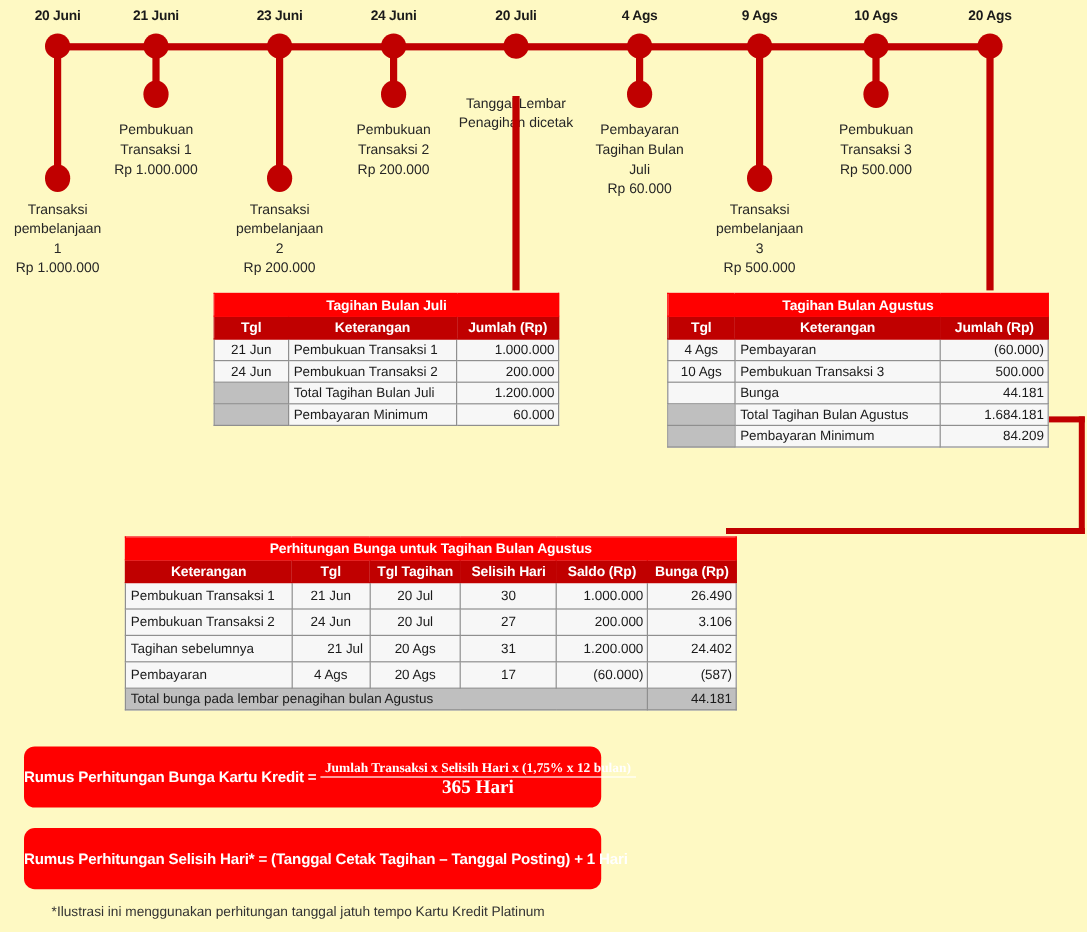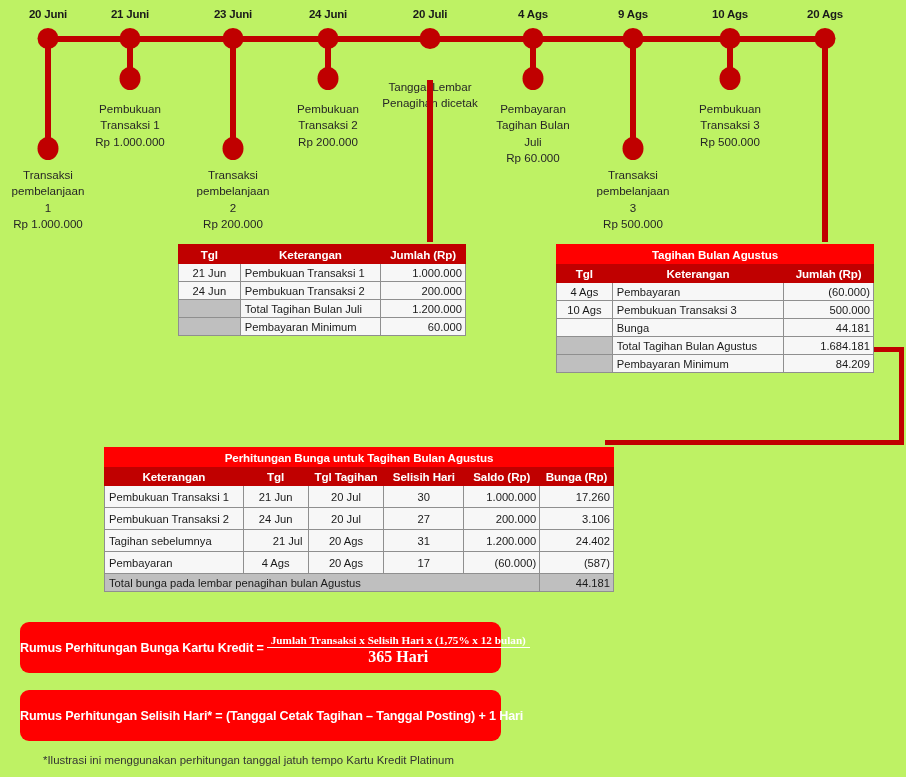--- a/index.html
+++ b/index.html
@@ -6,21 +6,21 @@
   html, body {
     margin: 0; padding: 0;
     background: #ffffff;
     font-family: "Liberation Sans", sans-serif;
   }
   #page {
     position: relative;
     width: 906px;
     height: 777px;
     overflow: hidden;
-    background: #bef264;
+    background: #fef9c3;
   }
 
   
   #timeline { position: absolute; left: 0; top: 0; width: 906px; height: 245px; }
   .tl-axis {
     position: absolute;
     left: 48px; top: 36px;
     width: 778px; height: 6px;
     background: #C00000;
   }
@@ -241,20 +241,23 @@
   <div class="conn" style="left:427px; top:80px; width:6px; height:162px;"></div>
 
   <div class="conn" style="left:822px; top:40px; width:6px; height:202px;"></div>
 
   <div class="conn" style="left:872px; top:347px; width:32px; height:5px;"></div>
   <div class="conn" style="left:899px; top:347px; width:5px; height:98px;"></div>
   <div class="conn" style="left:605px; top:440px; width:299px; height:5px;"></div>
 
   <table class="tbl" style="left:178px; top:244px; width:288px;">
     <tbody>
+        <tr>
+      <td class="title-cell" colspan="3">Tagihan Bulan Juli</td>
+    </tr>
     <tr>
       <td class="hdr-cell" style="width:62px;">Tgl</td>
       <td class="hdr-cell" style="width:141px;">Keterangan</td>
       <td class="hdr-cell" style="width:85px;">Jumlah (Rp)</td>
     </tr>
     </tbody>
       <tbody id="juli-body">
         <tr>
           <td class="body c">21 Jun</td>
           <td class="body l">Pembukuan Transaksi 1</td>
@@ -332,21 +335,21 @@
       <td class="hdr-cell" style="width:74px;">Bunga (Rp)</td>
     </tr>
     </tbody>
       <tbody id="bunga-body">
         <tr>
           <td class="body l" style="height: 22px;">Pembukuan Transaksi 1</td>
           <td class="body c" style="height: 22px;">21 Jun</td>
           <td class="body c" style="height: 22px;">20 Jul</td>
           <td class="body c" style="height: 22px;">30</td>
           <td class="body r" style="height: 22px;">1.000.000</td>
-          <td class="body r" style="height: 22px;">17.260</td>
+          <td class="body r" style="height: 22px;">26.490</td>
         </tr>
         <tr>
           <td class="body l" style="height: 22px;">Pembukuan Transaksi 2</td>
           <td class="body c" style="height: 22px;">24 Jun</td>
           <td class="body c" style="height: 22px;">20 Jul</td>
           <td class="body c" style="height: 22px;">27</td>
           <td class="body r" style="height: 22px;">200.000</td>
           <td class="body r" style="height: 22px;">3.106</td>
         </tr>
         <tr>

